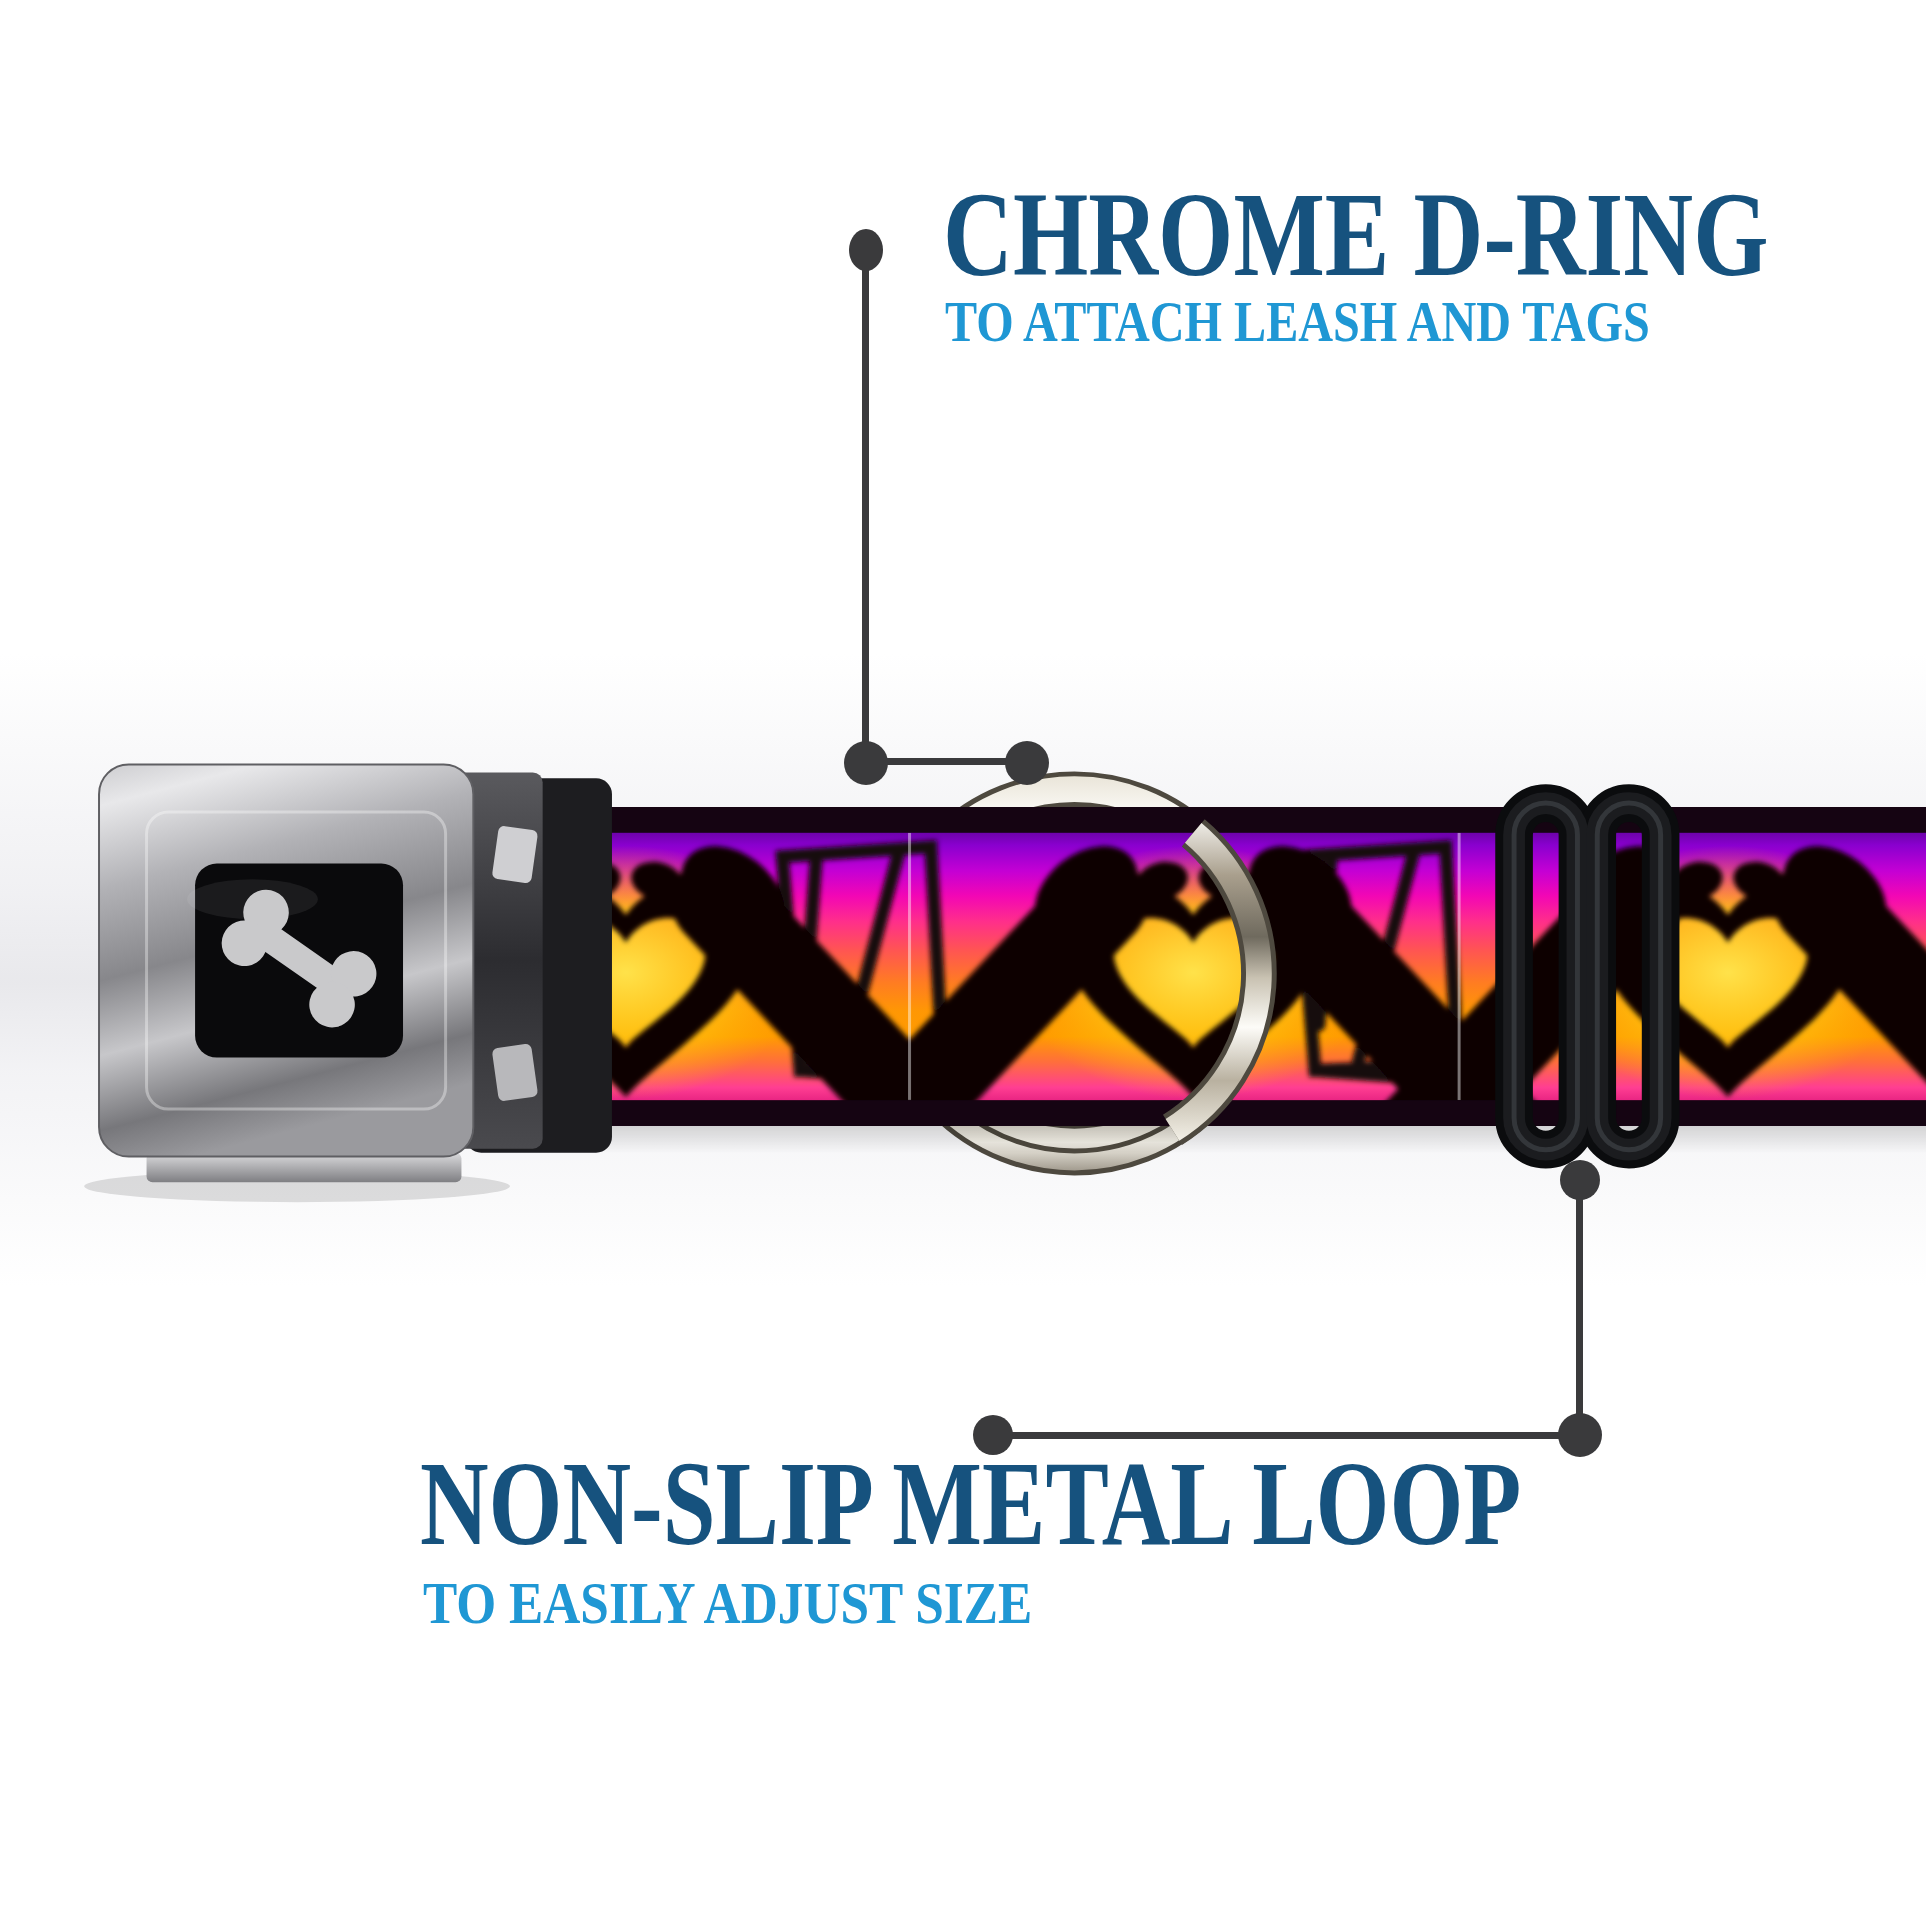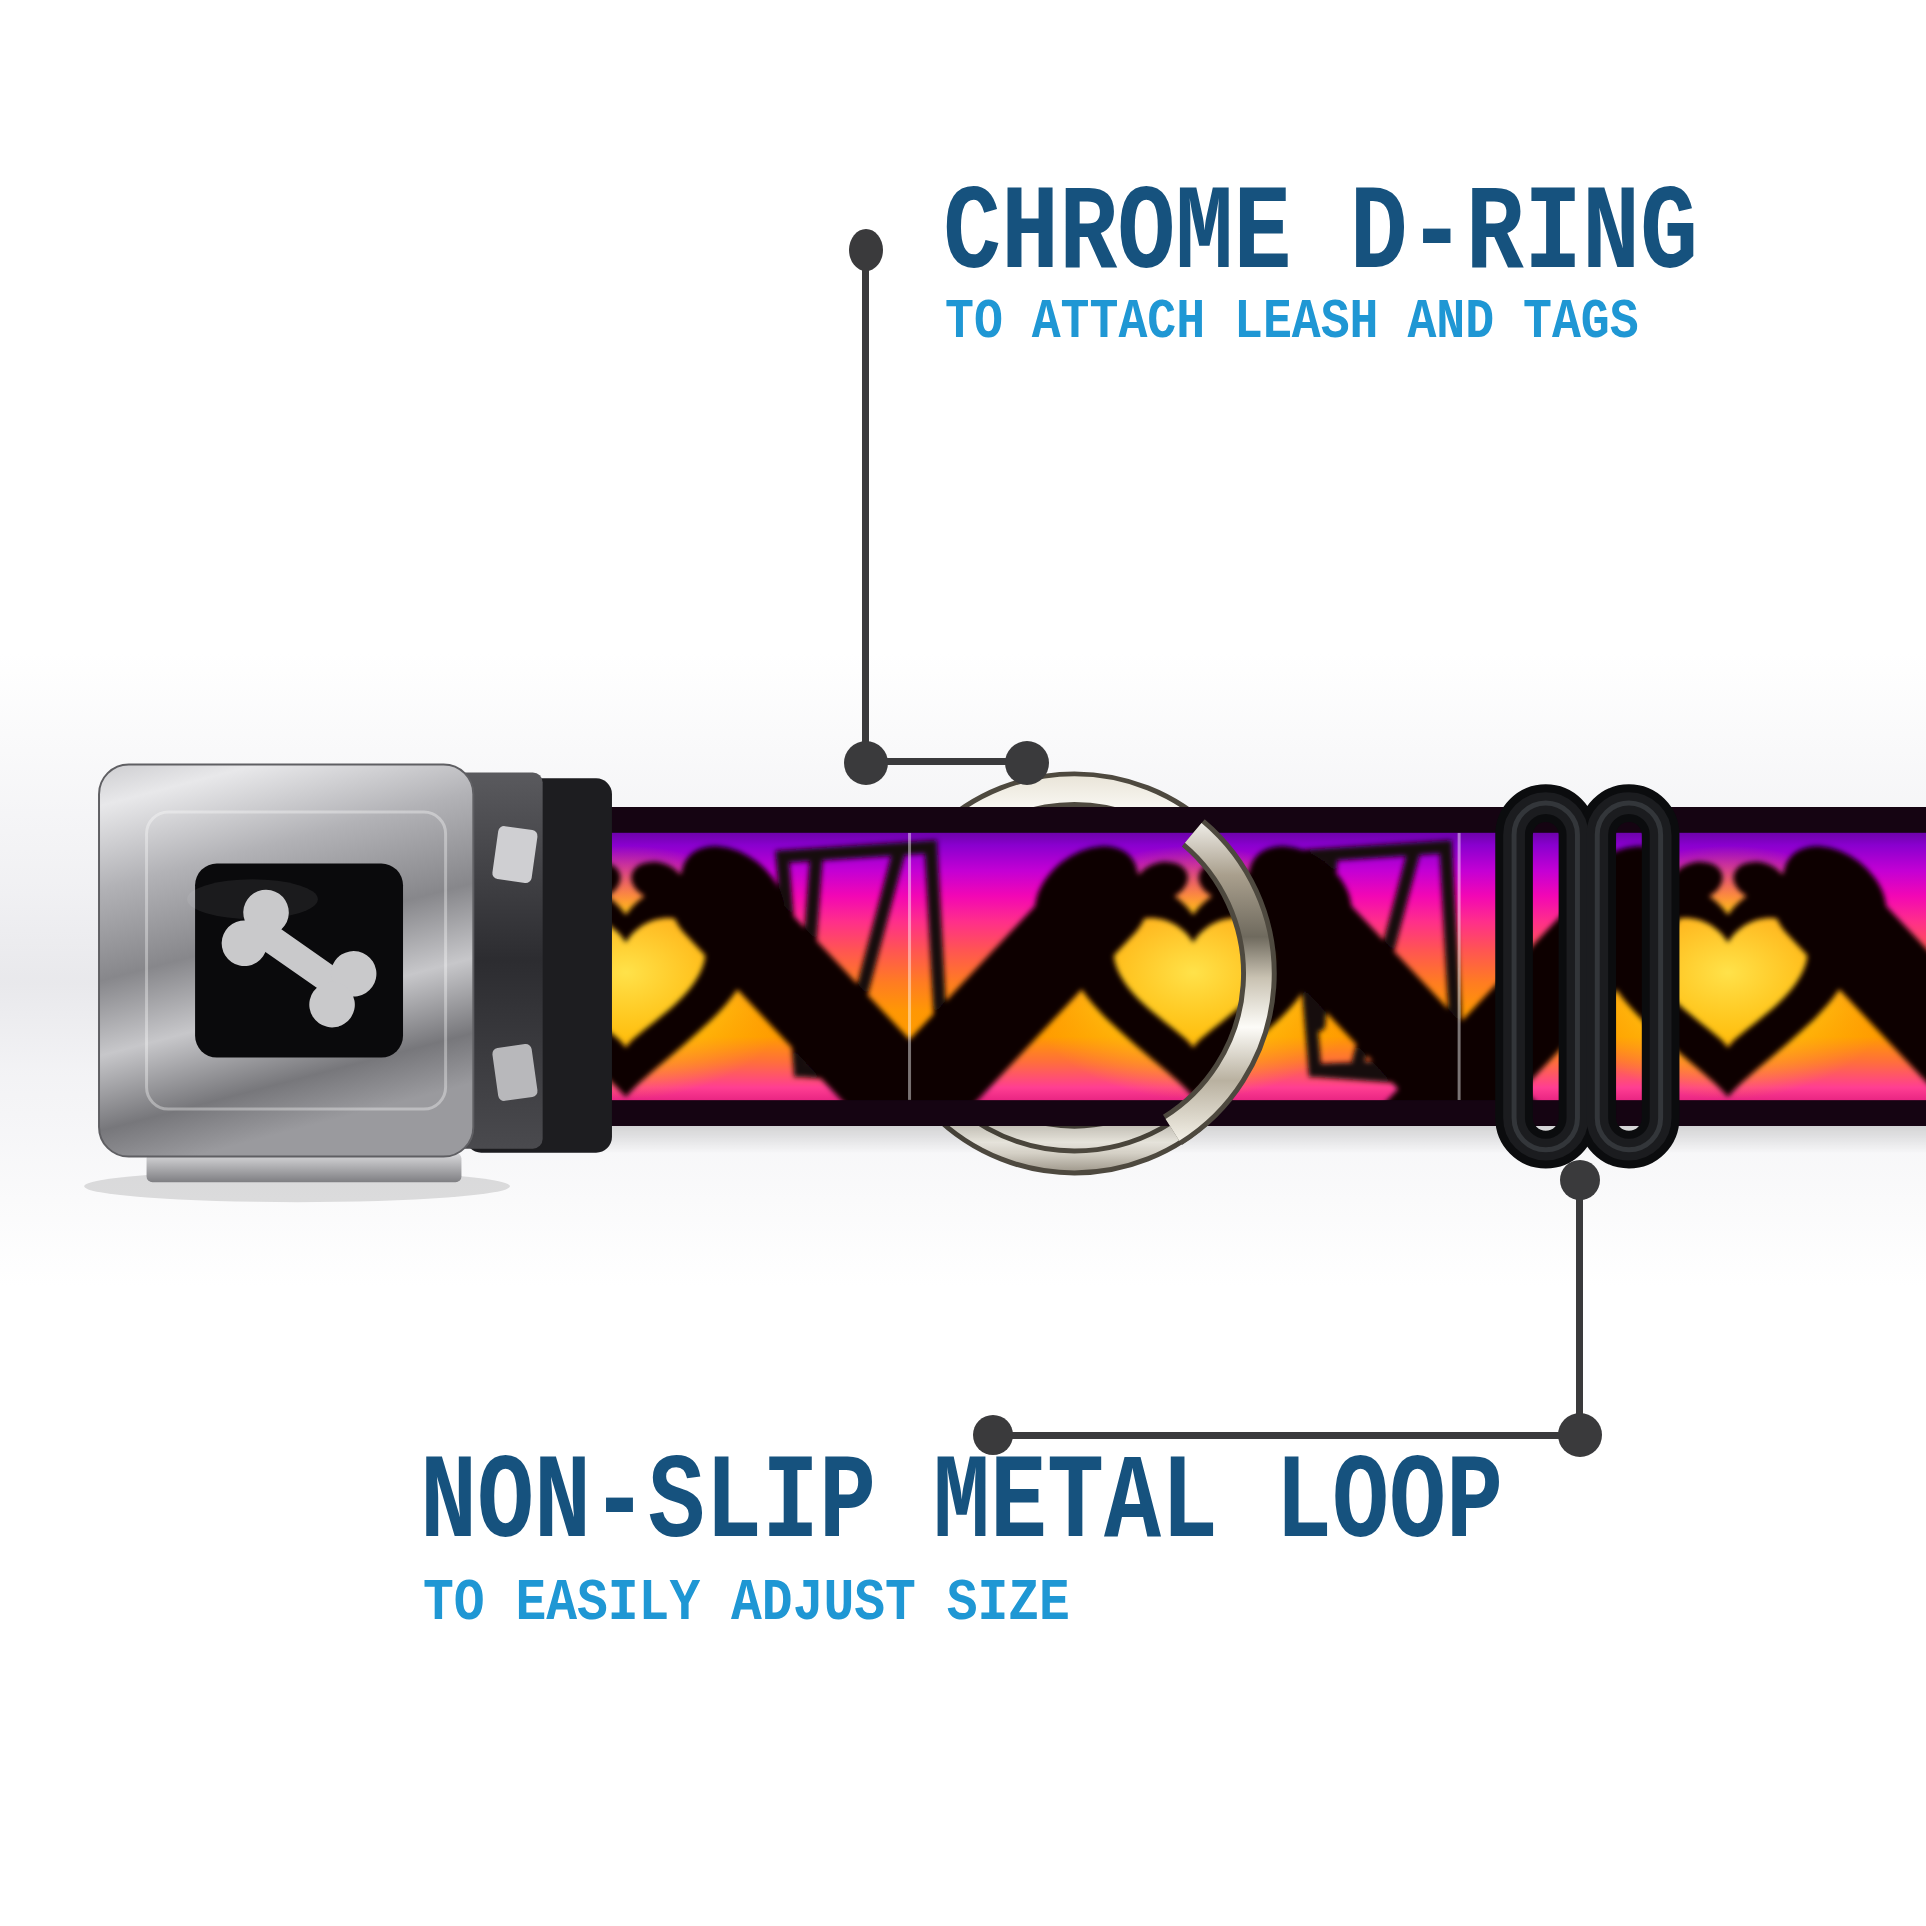--- a/index.html
+++ b/index.html
@@ -1,18 +1,18 @@
 <!DOCTYPE html>
 <html><head>
 <meta charset="utf-8">
 <style>
   html,body{margin:0;padding:0;background:#fff;}
   #canvas{
     position:relative;width:1927px;height:1659px;overflow:hidden;
-    background:#ffffff;font-family:Liberation Mono, monospace;
+    background:#ffffff;font-family:Liberation Serif, serif;
   }
   
   .ambiance{
     position:absolute;left:0;top:653px;width:1927px;height:634px;
     background:linear-gradient(180deg,
       rgba(230,230,235,0) 0%,
       rgba(222,222,228,.45) 38%,
       rgba(214,214,220,.55) 52%,
       rgba(224,224,230,.40) 66%,
       rgba(235,235,240,0) 100%);

